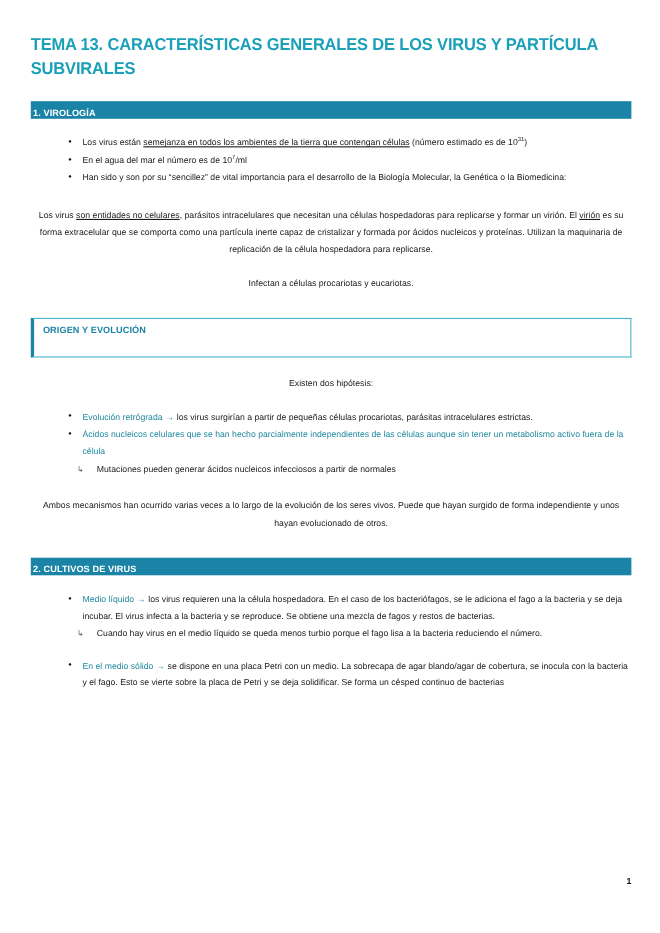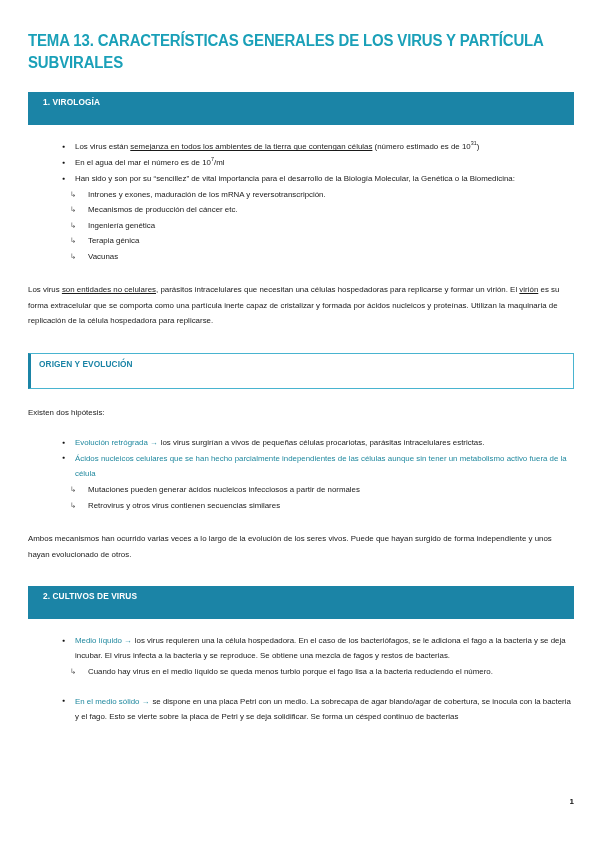--- a/index.html
+++ b/index.html
@@ -37,23 +37,23 @@
     transform-origin: left top;
   }
 
   
   .banner {
     background: #1b84a6;
     color: #ffffff;
     font-size: 8.3px;
     font-weight: 700;
     letter-spacing: 0.1px;
-    padding: 6px 0 6px 15px;
+    padding: 6px 0 6px 2px;
     margin: 0 0 14px 0;
-    height: 33px;
+    height: 16px;
     box-sizing: border-box;
     line-height: 9px;
   }
 
   
   .subbanner {
     border: 1px solid #49b4d0;
     border-left: 3px solid #1b84a6;
     color: #1b84a6;
     font-size: 8.3px;
@@ -66,20 +66,21 @@
     line-height: 9px;
   }
 
   
   p.para {
     font-size: 7.9px;
     line-height: 15.5px;
     margin: 0 0 15px 0;
     color: #1a1a1a;
     letter-spacing: 0.01px;
+    text-align: center;
   }
 
   
   ul.l1 {
     list-style: none;
     margin: 0;
     padding: 0 0 0 34px;
   }
   ul.l1 > li {
     position: relative;
@@ -154,55 +155,48 @@
       <span>Los virus están </span><span class="u">semejanza en todos los ambientes de la tierra que contengan células</span><span> (número estimado es de 10</span><sup>31</sup><span>)</span>
     </li>
     <li>
       <span>En el agua del mar el número es de 10</span><sup>7</sup><span>/ml</span>
     </li>
     <li>
       <span>Han sido y son por su “sencillez” de vital importancia para el desarrollo de la Biología Molecular, la Genética o la Biomedicina:</span>
     </li>
   </ul>
 
-  <ul class="l2">
-    <li>Intrones y exones, maduración de los mRNA y reversotranscripción.</li>
-    <li>Mecanismos de producción del cáncer etc.</li>
-    <li>Ingeniería genética</li>
-    <li>Terapia génica</li>
-    <li>Vacunas</li>
-  </ul>
 
   <div class="gap-l"></div>
 
   <p class="para">
     <span>Los virus </span><span class="u">son entidades no celulares</span><span>, parásitos intracelulares que necesitan una células hospedadoras para replicarse y formar un virión. El </span><span class="u">virión</span><span> es su forma extracelular que se comporta como una partícula inerte capaz de cristalizar y formada por ácidos nucleicos y proteínas. Utilizan la maquinaria de replicación de la célula hospedadora para replicarse.</span>
   </p>
 
+  <p class="para">Infectan a células procariotas y eucariotas.</p>
 
   <div class="gap-s"></div>
 
   <div class="subbanner">
     <span>ORIGEN Y EVOLUCIÓN</span>
   </div>
 
   <p class="para">Existen dos hipótesis:</p>
 
   <ul class="l1">
     <li>
-      <span class="teal-u">Evolución retrógrada</span><span class="arrow teal"> → </span><span>los virus surgirían a vivos de pequeñas células procariotas, parásitas intracelulares estrictas.</span>
+      <span class="teal-u">Evolución retrógrada</span><span class="arrow teal"> → </span><span>los virus surgirían a partir de pequeñas células procariotas, parásitas intracelulares estrictas.</span>
     </li>
     <li>
       <span class="teal-u">Ácidos nucleicos celulares que se han hecho parcialmente independientes de las células aunque sin tener un metabolismo activo fuera de la célula</span>
     </li>
   </ul>
 
   <ul class="l2">
     <li>Mutaciones pueden generar ácidos nucleicos infecciosos a partir de normales</li>
-    <li>Retrovirus y otros virus contienen secuencias similares</li>
   </ul>
 
   <div class="gap-l"></div>
 
   <p class="para">Ambos mecanismos han ocurrido varias veces a lo largo de la evolución de los seres vivos. Puede que hayan surgido de forma independiente y unos hayan evolucionado de otros.</p>
 
   <div class="gap-s"></div>
 
   <div class="banner">
     <span>2. CULTIVOS DE VIRUS</span>

